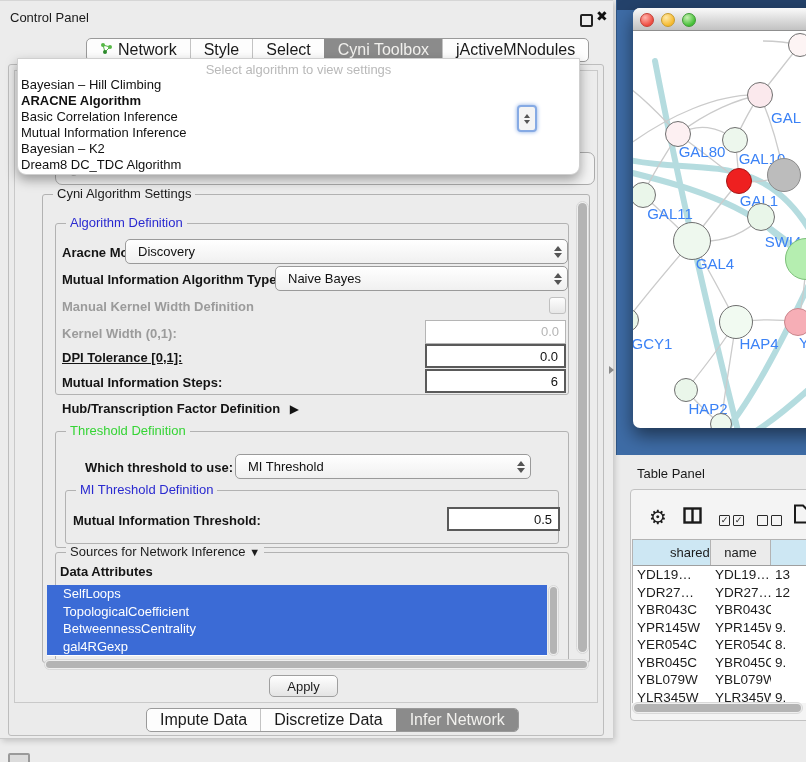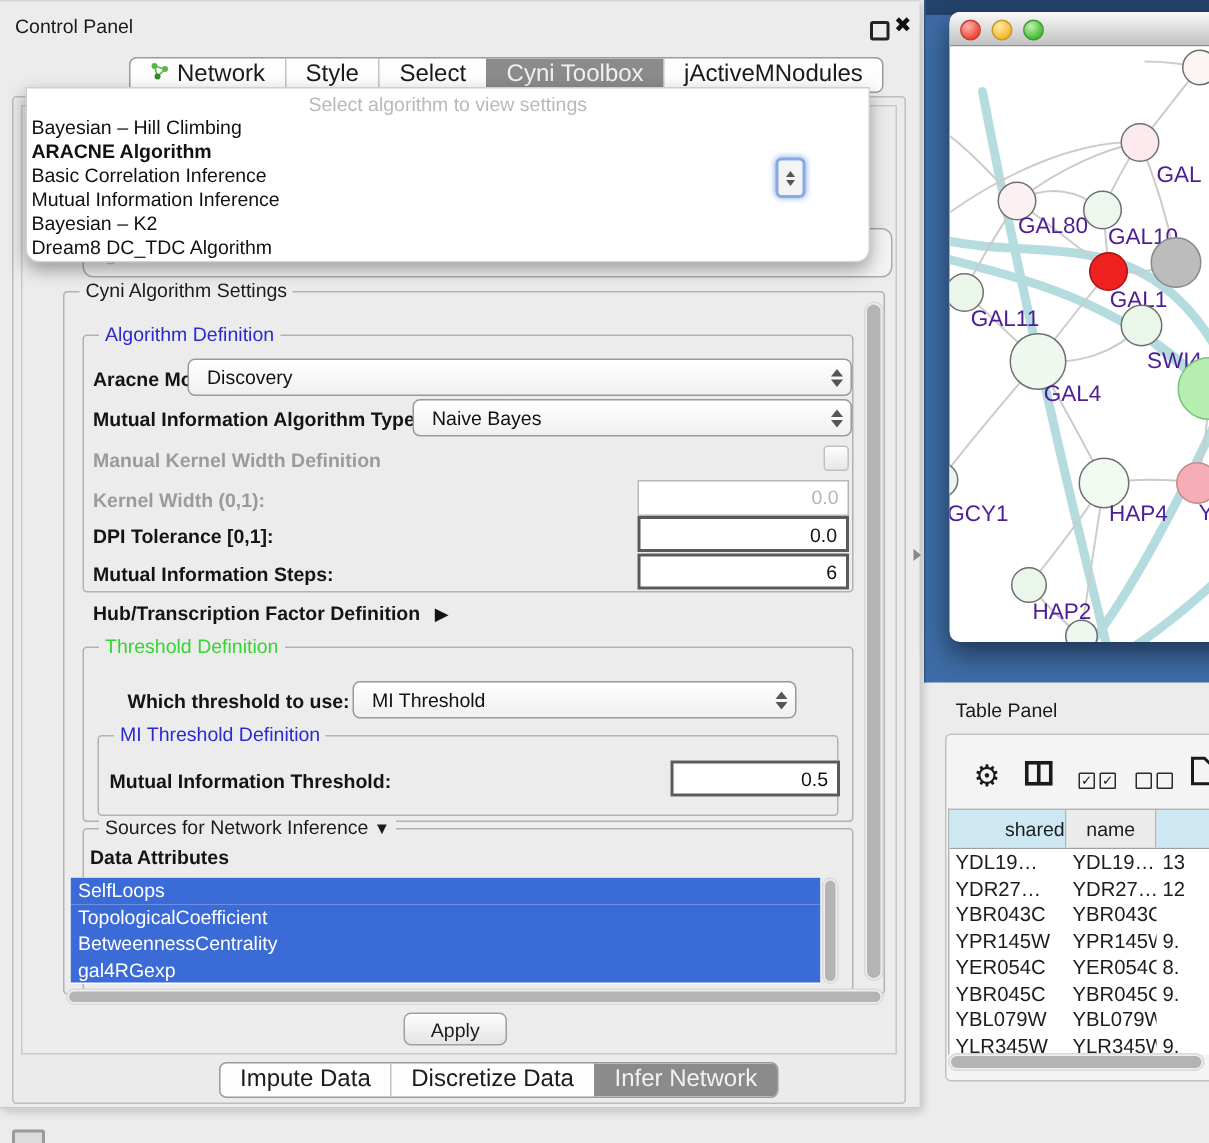--- a/index.html
+++ b/index.html
@@ -39,21 +39,21 @@
   .tri-dn{width:0;height:0;border-left:4px solid transparent;border-right:4px solid transparent;border-top:5px solid #555;}
   
   .tf{position:absolute;height:24px;background:#fff;box-sizing:border-box;text-align:right;
       padding:0 6px;line-height:22px;font-size:13px;}
   .tf.en{border:2px solid #5a5a5a;color:#111;}
   .tf.dis{border:1px solid #b5b5b5;color:#b5b5b5;}
   .checkbox{position:absolute;width:15px;height:15px;border:1px solid #c0c0c0;border-radius:3px;
             background:linear-gradient(#fdfdfd,#e7e7e7);}
   
   .attr-list{position:absolute;left:47px;top:584px;width:500px;height:71px;background:#fff;overflow:hidden;}
-  .attr-item{height:17.5px;line-height:17.5px;padding-left:5px;background:#3b6bd6;color:#fff;font-size:13px;}
+  .attr-item{height:17.5px;line-height:17.5px;padding-left:16px;background:#3b6bd6;color:#fff;font-size:13px;}
   
   .sb-track{position:absolute;background:#efefef;border:1px solid #d9d9d9;border-radius:7px;box-sizing:border-box;}
   .sb-thumb{position:absolute;background:#b4b4b4;border-radius:6px;}
   
   .btn{position:absolute;height:22px;background:linear-gradient(#fefefe,#e4e4e4);border:1px solid #9f9f9f;
        border-radius:5px;font-size:13px;text-align:center;line-height:21px;box-sizing:border-box;}
   
   .dropdown{position:absolute;left:17px;top:57px;width:561px;height:115px;background:#fff;
             border:1px solid #cfcfcf;border-radius:0 0 9px 9px;box-shadow:0 5px 12px rgba(0,0,0,.35);z-index:50;}
   .dd-ph{text-align:center;color:#b9b9b9;font-size:13px;padding-top:3px;height:15px;}
@@ -72,21 +72,21 @@
            box-shadow:0 8px 18px rgba(0,0,0,.5);}
   .mac-titlebar{position:absolute;left:0;top:0;width:100%;height:23px;border-radius:7px 7px 0 0;
                 background:linear-gradient(#fafafa,#d2d2d2 70%,#c2c2c2);border-bottom:1px solid #8f8f8f;
                 box-sizing:border-box;}
   .tl{position:absolute;top:5px;width:14px;height:14px;border-radius:50%;box-sizing:border-box;}
   .tl-red{left:7px;background:radial-gradient(circle at 35% 30%,#ffb3ac,#ee4b40 70%);border:1px solid #c43f36;}
   .tl-yellow{left:28px;background:radial-gradient(circle at 35% 30%,#ffe9a8,#f5b92e 70%);border:1px solid #c79b2c;}
   .tl-green{left:49px;background:radial-gradient(circle at 35% 30%,#c7f0b2,#45bf37 70%);border:1px solid #3f9a35;}
   .net-canvas{position:absolute;left:0;top:23px;right:0;bottom:0;overflow:hidden;border-radius:0 0 7px 7px;}
   .node{position:absolute;border-radius:50%;box-sizing:border-box;border:1.5px solid #6f6f6f;}
-  .node-label{position:absolute;transform:translate(-50%,-50%);font-size:15px;color:#4c1d95;white-space:nowrap;text-align:center;}
+  .node-label{position:absolute;transform:translate(-50%,-50%);font-size:15px;color:#3b82f6;white-space:nowrap;text-align:center;}
   
   .split-arrow{position:absolute;left:609px;top:366px;width:0;height:0;border-top:4px solid transparent;
                border-bottom:4px solid transparent;border-left:5px solid #8a8a8a;}
   
   .tp-title{position:absolute;left:637px;top:466px;font-size:13px;color:#1a1a1a;}
   .tp-panel{position:absolute;left:630px;top:489px;width:220px;height:232px;background:#f4f4f4;
             border:1px solid #c2c2c2;border-radius:4px;box-sizing:border-box;}
   .tp-icon{position:absolute;color:#1a1a1a;}
   .ck{display:inline-block;width:9px;height:9px;border:1.5px solid #2a2a2a;border-radius:1px;
       font-size:9px;line-height:9px;text-align:center;vertical-align:middle;}
@@ -172,21 +172,21 @@
         <span class="tri-dn"></span>
       </span>
   </div>
 
   <div class="lbl dis" style="left:62px;top:298px;">Manual Kernel Width Definition</div>
   <div class="checkbox" style="left:549px;top:296px;"></div>
 
   <div class="lbl dis" style="left:62px;top:325px;">Kernel Width (0,1):</div>
   <div class="tf dis" style="left:425px;top:319px;width:141px;">0.0</div>
 
-  <div class="lbl" style="left:62px;top:349px;">DPI Tolerance [0,1]:</div>
+  <div class="lbl" style="left:62px;top:349px;text-decoration:underline;">DPI Tolerance [0,1]:</div>
   <div class="tf en" style="left:425px;top:343px;width:141px;">0.0</div>
 
   <div class="lbl" style="left:62px;top:374px;">Mutual Information Steps:</div>
   <div class="tf en" style="left:425px;top:368px;width:141px;">6</div>
 
   <div class="lbl" style="left:62px;top:400px;">
     <span>Hub/Transcription Factor Definition</span>
     <span style="font-size:12px;padding-left:6px;">▶</span>
   </div>
 

